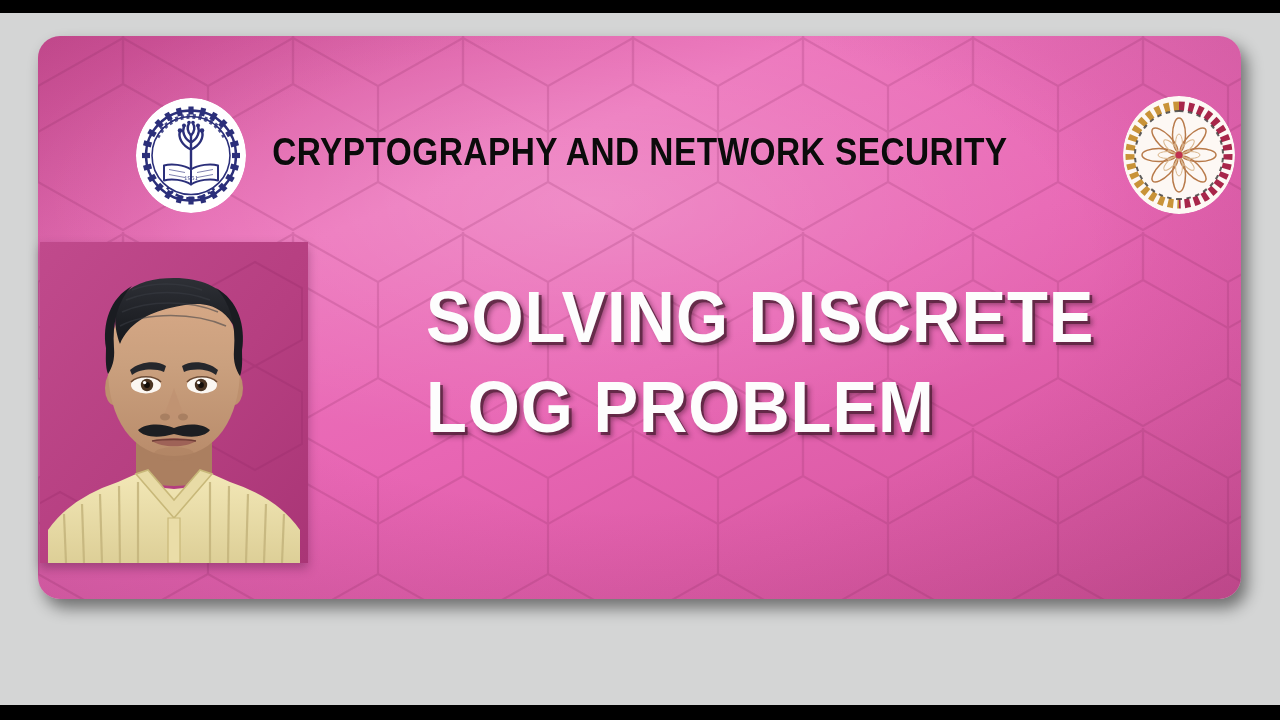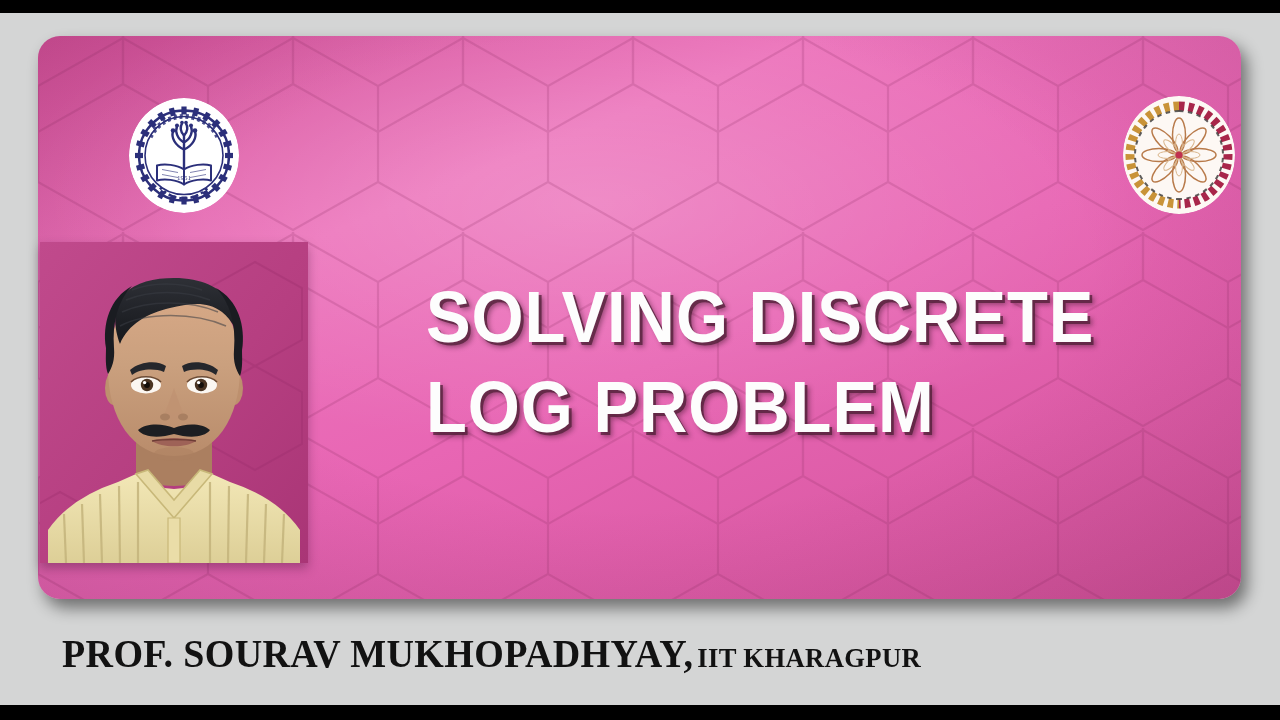--- a/index.html
+++ b/index.html
@@ -93,21 +93,21 @@
     text-shadow:0 1px 0 rgba(255,255,255,0.12);
   }
 
   
   .logo-wrap {
     position:absolute;
     z-index:7;
     border-radius:50%;
     overflow:hidden;
   }
-  #iit-logo   { left:91px;  top:62px;  width:110px; height:115px; }
+  #iit-logo   { left:98px;  top:62px;  width:110px; height:115px; }
   #nptel-logo { left:1085px;top:60px;  width:112px; height:118px; }
 
   .logo-wrap svg { display:block; width:100%; height:100%; }
 
   
   #lecture-title {
     position:absolute;
     left:360px; top:236px;
     width:800px;
     z-index:8;
@@ -298,20 +298,23 @@
               <ellipse cx="0" cy="-12" rx="3.4" ry="9" transform="rotate(225)"></ellipse>
               <ellipse cx="0" cy="-12" rx="3.4" ry="9" transform="rotate(270)"></ellipse>
               <ellipse cx="0" cy="-12" rx="3.4" ry="9" transform="rotate(315)"></ellipse>
             </g>
           </g>
           <circle cx="0" cy="0" r="3.6" fill="#c0304f"></circle>
         </g>
       </svg>
     </div>
 
+    <div id="course-header">
+      <div id="course-title">CRYPTOGRAPHY AND NETWORK SECURITY</div>
+    </div>
 
     <div id="lecture-title">
       <div class="title-line">SOLVING DISCRETE</div>
       <div class="title-line">LOG PROBLEM</div>
     </div>
 
   </div>
 
   <div id="presenter-photo">
     <svg viewBox="0 0 268 321" xmlns="http://www.w3.org/2000/svg">
@@ -419,23 +422,17 @@
                  C 148,196 164,196 170,188 C 162,181 146,181 134,186 Z" fill="#1c1e22"></path>
 
         <path d="M 112,199 C 122,195 146,195 156,199 C 146,206 122,206 112,199 Z" fill="#9e6257"></path>
         <path d="M 112,199 C 124,197 144,197 156,199" stroke="#6d3c35" stroke-width="1.5" fill="none"></path>
 
         <ellipse cx="134" cy="212" rx="20" ry="7" fill="#ab7f60" opacity="0.5"></ellipse>
       </g>
     </svg>
   </div>
 
-  <div id="presenter-bar">
-    <div id="presenter-name">
-      <span id="presenter-name-main">PROF. SOURAV MUKHOPADHYAY,</span>
-      <span id="presenter-affiliation">IIT KHARAGPUR</span>
-    </div>
-  </div>
 
   <div class="letterbox" id="letterbox-top"></div>
   <div class="letterbox" id="letterbox-bottom"></div>
 
 </div>
 
 </body></html>

